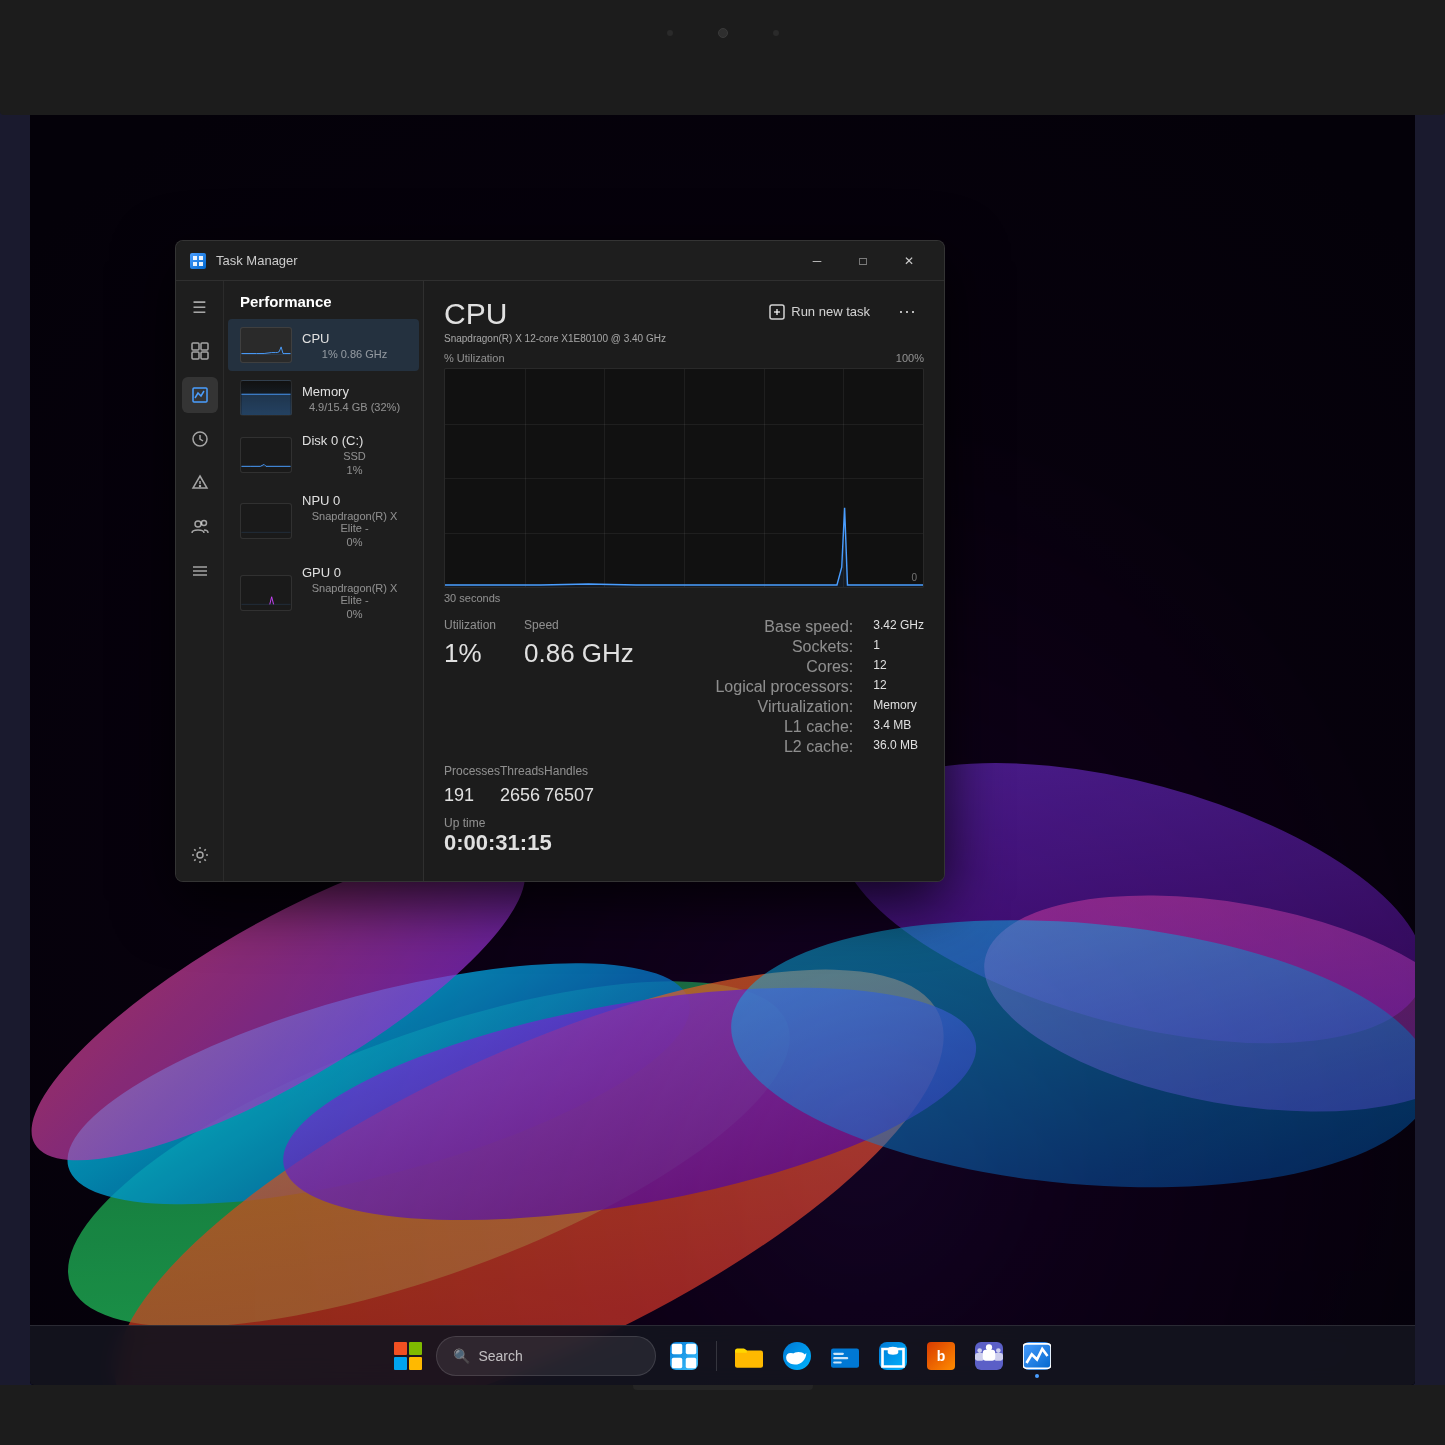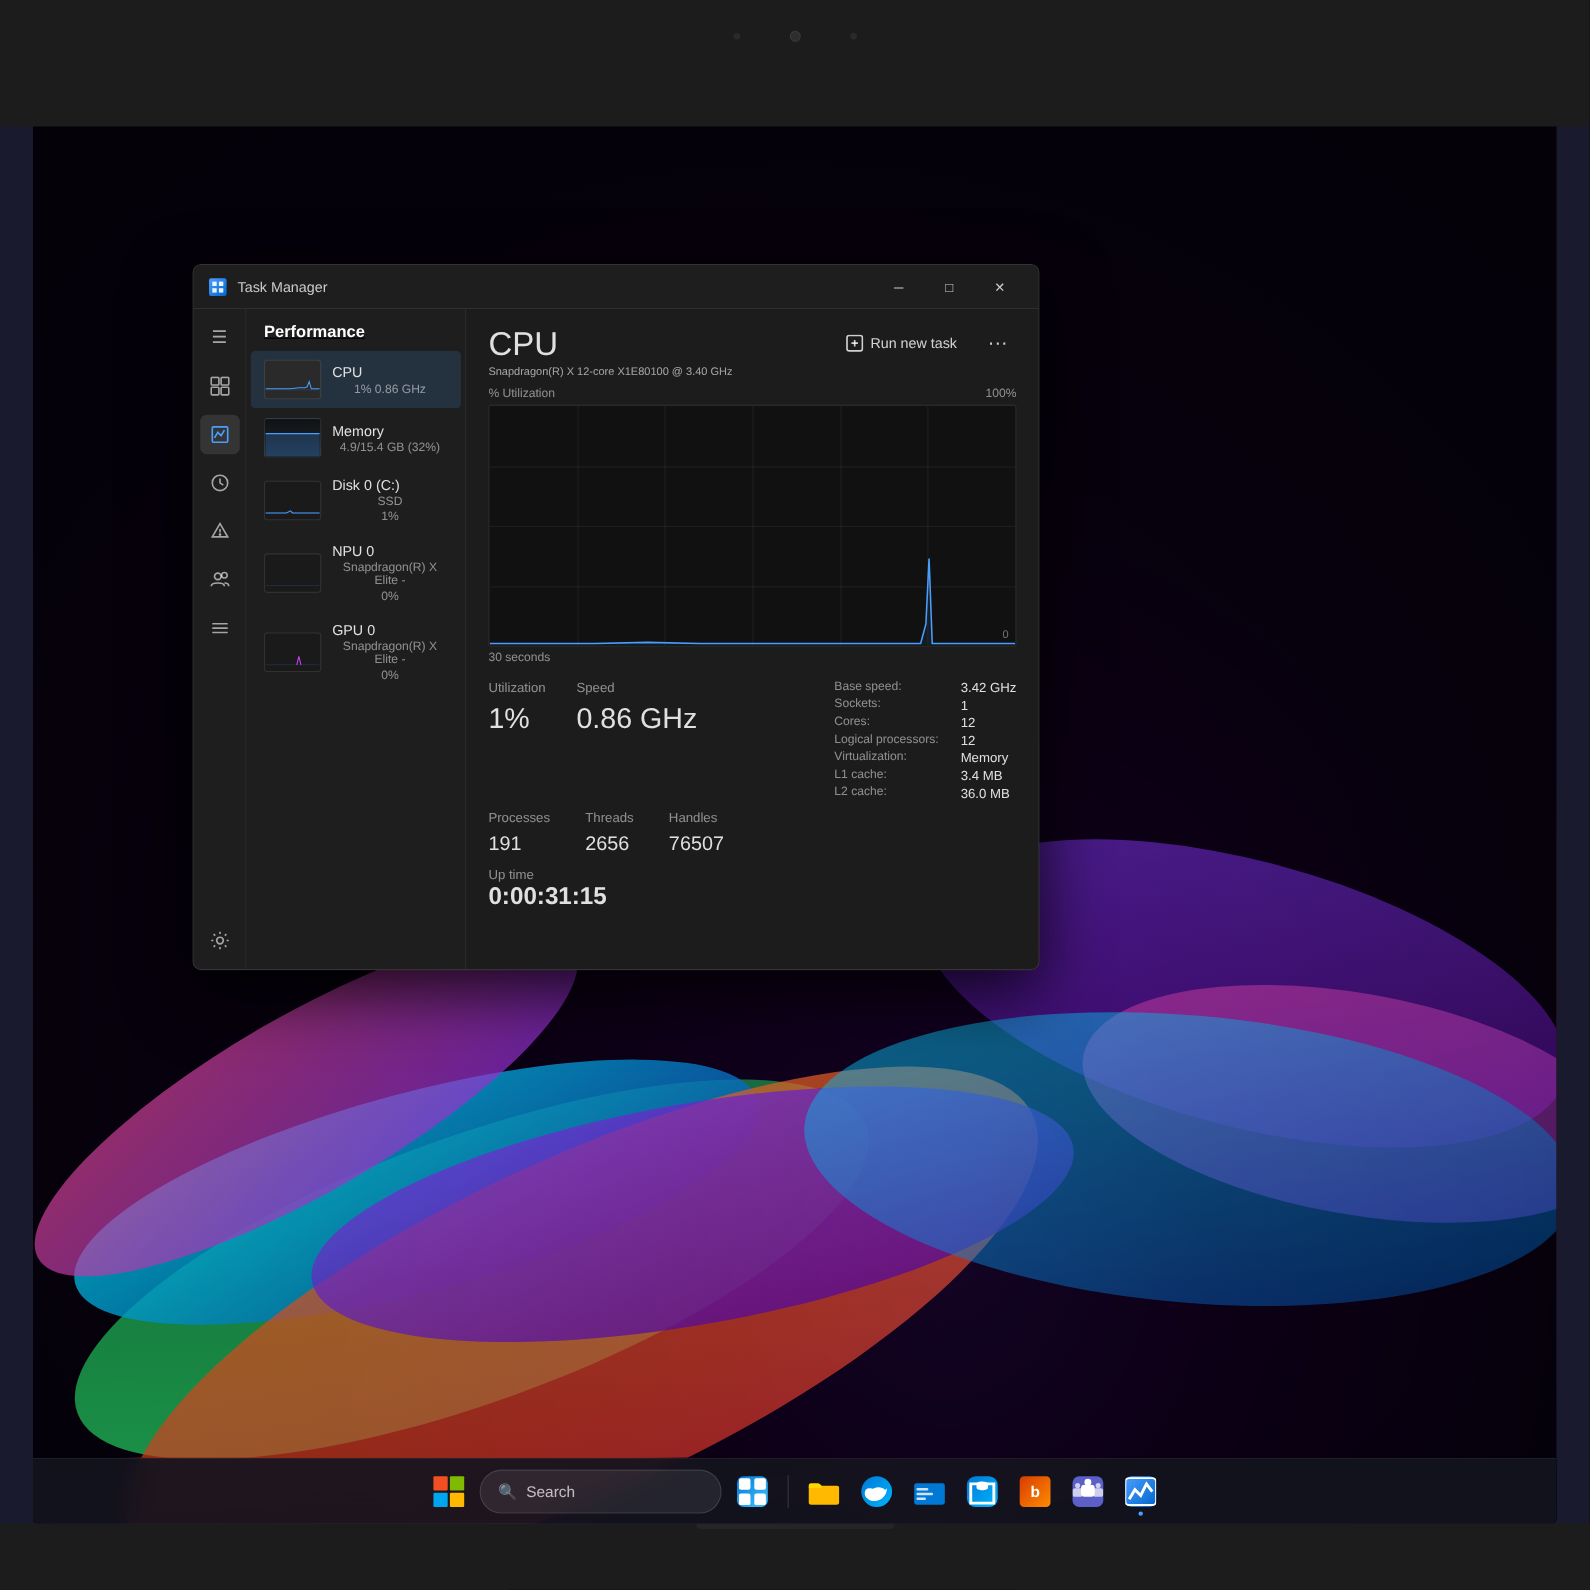--- a/index.html
+++ b/index.html
@@ -206,21 +206,20 @@
       background: #1e1e1e;
       border-right: 1px solid rgba(255,255,255,0.08);
       overflow-y: auto;
     }
 
     .panel-header {
       padding: 12px 16px 8px;
       display: flex;
       align-items: center;
       gap: 8px;
-      text-decoration: underline;
     }
     .panel-header-title {
       color: #ffffff;
       font-size: 15px;
       font-weight: 600;
     }
 
     .nav-item {
       display: flex;
       align-items: center;
@@ -378,23 +377,23 @@
 
     
     .details-table {
       margin-left: auto;
       display: grid;
       grid-template-columns: auto auto;
       gap: 2px 20px;
       align-self: flex-start;
     }
     .dt-label {
-      font-size: 11px;
+      font-size: 16px;
       color: rgba(255,255,255,0.5);
-      text-align: left;
+      text-align: right;
     }
     .dt-value {
       font-size: 12px;
       color: #e0e0e0;
     }
 
     .nav-thumb-memory {
       background: linear-gradient(to bottom, #111, #1a2a3a);
     }
   </style>
@@ -675,21 +674,21 @@
             <div class="dt-value">12</div>
             <div class="dt-label">Virtualization:</div>
             <div class="dt-value">Memory</div>
             <div class="dt-label">L1 cache:</div>
             <div class="dt-value">3.4 MB</div>
             <div class="dt-label">L2 cache:</div>
             <div class="dt-value">36.0 MB</div>
           </div>
         </div>
 
-        <div style="display:flex;padding:0 20px 12px;gap:32px;flex-shrink:0;">
+        <div style="display:flex;padding:0 20px 12px;flex-shrink:0;">
           <div class="stat-group">
             <div class="stat-label">Processes</div>
             <div class="stat-value stat-value-small">191</div>
           </div>
           <div class="stat-group">
             <div class="stat-label">Threads</div>
             <div class="stat-value stat-value-small">2656</div>
           </div>
           <div class="stat-group">
             <div class="stat-label">Handles</div>

